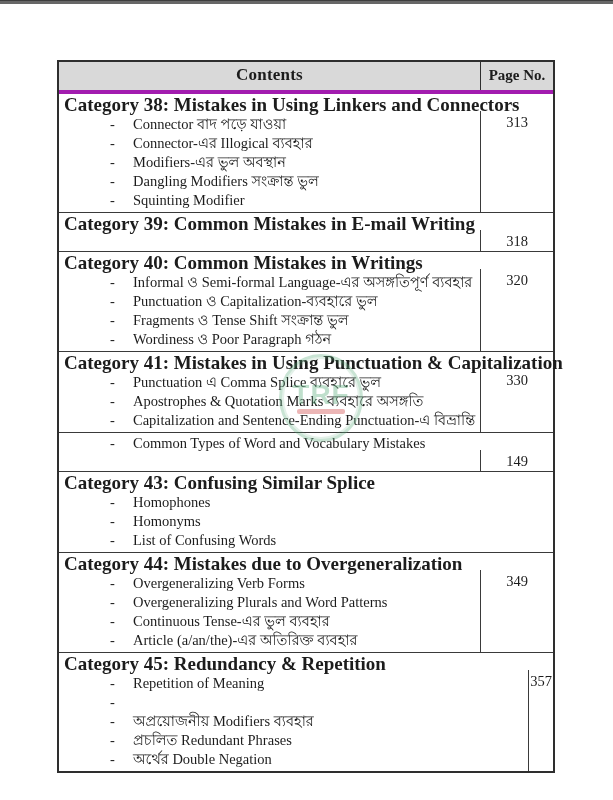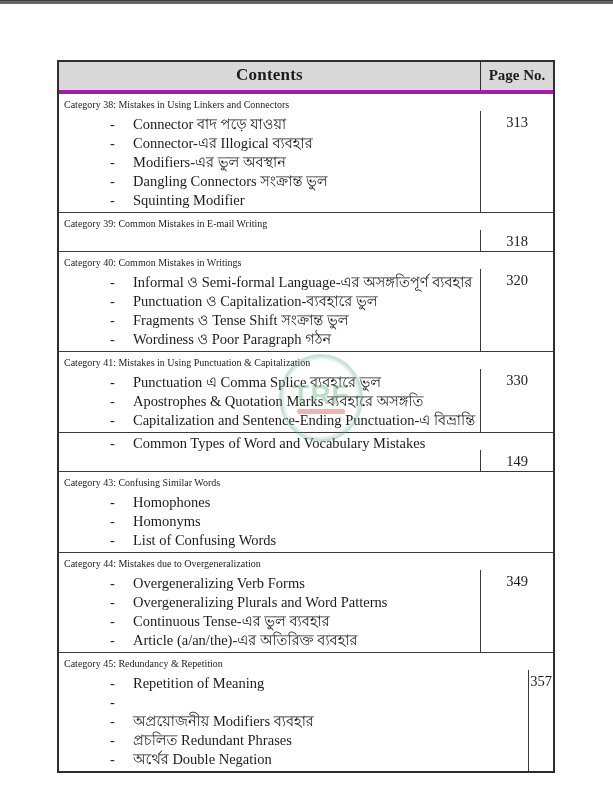--- a/index.html
+++ b/index.html
@@ -47,22 +47,22 @@
   .row-main { padding: 1px 4px 2px 5px; }
   .row-page {
     border-left: 1px solid #3a3a3a;
     text-align: center;
     font-size: 14.5px;
     line-height: 20px;
     padding-top: 1px;
     margin-top: 17px;
   }
   .cat-title {
-    font-weight: normal;
-    font-size: 10px;
+    font-weight: bold;
+    font-size: 19px;
     line-height: 20px;
     white-space: nowrap;
   }
   .sub-item {
     display: flex;
     font-size: 14.5px;
     line-height: 19px;
     white-space: nowrap;
   }
   .sub-item .dash {
@@ -122,21 +122,21 @@
       <div class="sub-item">
           <span class="dash">-</span>
           <span>Connector-এর Illogical ব্যবহার</span>
         </div>
       <div class="sub-item">
           <span class="dash">-</span>
           <span>Modifiers-এর ভুল অবস্থান</span>
         </div>
       <div class="sub-item">
           <span class="dash">-</span>
-          <span>Dangling Connectors সংক্রান্ত ভুল</span>
+          <span>Dangling Modifiers সংক্রান্ত ভুল</span>
         </div>
       <div class="sub-item">
           <span class="dash">-</span>
           <span>Squinting Modifier</span>
         </div>
     </div>
     <div class="row-page">313</div>
   </div>
 
   <div class="toc-row">
@@ -193,21 +193,21 @@
       <div class="sub-item">
           <span class="dash">-</span>
           <span>Common Types of Word and Vocabulary Mistakes</span>
         </div>
     </div>
     <div class="row-page">149</div>
   </div>
 
   <div class="toc-row">
     <div class="row-main">
-      <div class="cat-title">Category 43: Confusing Similar Words</div>
+      <div class="cat-title">Category 43: Confusing Similar Splice</div>
       <div class="sub-item">
           <span class="dash">-</span>
           <span>Homophones</span>
         </div>
       <div class="sub-item">
           <span class="dash">-</span>
           <span>Homonyms</span>
         </div>
       <div class="sub-item">
           <span class="dash">-</span>

